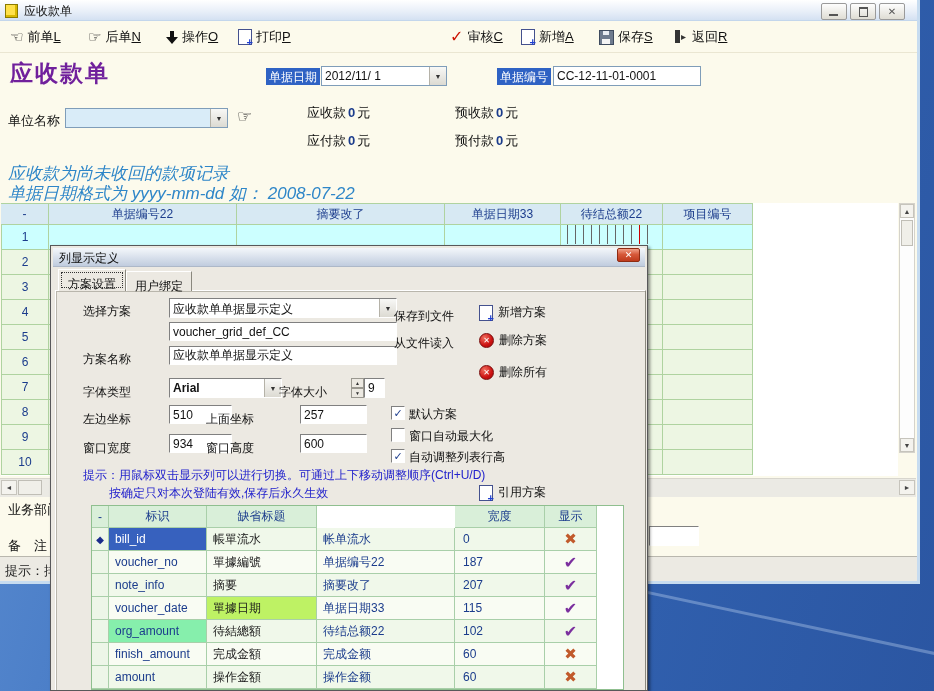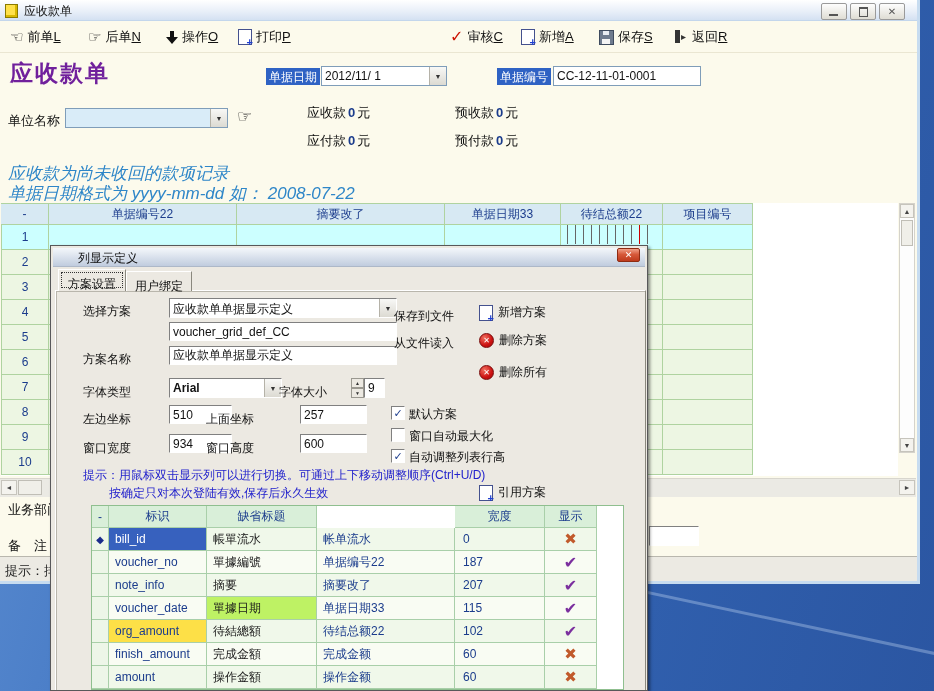--- a/index.html
+++ b/index.html
@@ -79,21 +79,21 @@
 
   .small-input{position:absolute;left:649px;top:526px;width:48px;height:18px;background:#fff;border:1px solid #808080;border-bottom-color:#fff;border-right-color:#fff;}
   .statusbar{position:absolute;left:0;top:556px;width:917px;height:24px;background:#ECEAE3;border-top:1px solid #B9B7AE;}
   .statusbar .txt{position:absolute;left:5px;top:5px;font-size:13px;color:#222;}
 
   
   .dlg{position:absolute;left:50px;top:245px;width:598px;height:446px;background:#ECE9E2;
        border:1px solid #58585A;box-shadow:2px 2px 3px rgba(0,0,0,.45);overflow:hidden;box-sizing:border-box;}
   .dlg-titlebar{position:absolute;left:2px;top:2px;width:592px;height:18px;
        background:linear-gradient(#F4F7FB,#C0CCDE);border-bottom:1px solid #ADB8C8;}
-  .dlg-title{position:absolute;left:6px;top:2px;font-size:12px;color:#111;margin-left:19px;}
+  .dlg-title{position:absolute;left:6px;top:2px;font-size:12px;color:#111;}
   .dlg-close{position:absolute;left:566px;top:2px;width:23px;height:14px;border-radius:2px;
        background:linear-gradient(#F0A088,#D6593A 45%,#BE3A1C);border:1px solid #8E2B12;
        color:#fff;font-size:9px;font-weight:bold;display:flex;align-items:center;justify-content:center;box-sizing:border-box;}
   .tab{position:absolute;font-size:12px;color:#111;background:#ECE9E2;text-align:center;box-sizing:border-box;
        border:1px solid #8A887E;border-bottom:none;border-top-color:#fff;border-left-color:#fff;padding-top:6px;}
   .tab.active{left:7px;top:23px;width:68px;height:22px;z-index:3;outline:1px dotted #333;outline-offset:-4px;}
   .tab.inactive{left:75px;top:25px;width:66px;height:20px;z-index:1;}
   .panel{position:absolute;left:4px;top:44px;width:589px;height:399px;border:1px solid #8A887E;
        border-top-color:#fff;border-left-color:#fff;box-shadow:inset 1px 1px 0 #B9B6AC;}
   .dlbl{position:absolute;font-size:12px;color:#111;}
@@ -404,21 +404,21 @@
       <div class="cell dcell dc-title" style="left: 225px; top: 68px; width: 138px; height: 23px; background: rgb(240, 248, 234);">摘要改了</div>
       <div class="cell dcell dc-w" style="left: 363px; top: 68px; width: 90px; height: 23px; background: rgb(240, 248, 234);">207</div>
       <div class="cell dcell chkmark" style="left: 453px; top: 68px; width: 52px; height: 23px; background: rgb(240, 248, 234);">✔</div>
       <div class="cell dcell dm" style="left: 0px; top: 91px; width: 17px; height: 23px; background: rgb(237, 246, 232);"></div>
       <div class="cell dcell dc-id" style="left: 17px; top: 91px; width: 98px; height: 23px; background: rgb(249, 252, 243);">voucher_date</div>
       <div class="cell dcell dc-def" style="left: 115px; top: 91px; width: 110px; height: 23px; background: #bef264;">單據日期</div>
       <div class="cell dcell dc-title" style="left: 225px; top: 91px; width: 138px; height: 23px; background: rgb(249, 252, 243);">单据日期33</div>
       <div class="cell dcell dc-w" style="left: 363px; top: 91px; width: 90px; height: 23px; background: rgb(249, 252, 243);">115</div>
       <div class="cell dcell chkmark" style="left: 453px; top: 91px; width: 52px; height: 23px; background: rgb(249, 252, 243);">✔</div>
       <div class="cell dcell dm" style="left: 0px; top: 114px; width: 17px; height: 23px; background: rgb(237, 246, 232);"></div>
-      <div class="cell dcell dc-id" style="left: 17px; top: 114px; width: 98px; height: 23px; background: #fde047;">org_amount</div>
+      <div class="cell dcell dc-id" style="left: 17px; top: 114px; width: 98px; height: 23px; background: #86efac;">org_amount</div>
       <div class="cell dcell dc-def" style="left: 115px; top: 114px; width: 110px; height: 23px; background: rgb(240, 248, 234);">待結總額</div>
       <div class="cell dcell dc-title" style="left: 225px; top: 114px; width: 138px; height: 23px; background: rgb(240, 248, 234);">待结总额22</div>
       <div class="cell dcell dc-w" style="left: 363px; top: 114px; width: 90px; height: 23px; background: rgb(240, 248, 234);">102</div>
       <div class="cell dcell chkmark" style="left: 453px; top: 114px; width: 52px; height: 23px; background: rgb(240, 248, 234);">✔</div>
       <div class="cell dcell dm" style="left: 0px; top: 137px; width: 17px; height: 23px; background: rgb(237, 246, 232);"></div>
       <div class="cell dcell dc-id" style="left: 17px; top: 137px; width: 98px; height: 23px; background: rgb(249, 252, 243);">finish_amount</div>
       <div class="cell dcell dc-def" style="left: 115px; top: 137px; width: 110px; height: 23px; background: rgb(249, 252, 243);">完成金額</div>
       <div class="cell dcell dc-title" style="left: 225px; top: 137px; width: 138px; height: 23px; background: rgb(249, 252, 243);">完成金额</div>
       <div class="cell dcell dc-w" style="left: 363px; top: 137px; width: 90px; height: 23px; background: rgb(249, 252, 243);">60</div>
       <div class="cell dcell crxmark" style="left: 453px; top: 137px; width: 52px; height: 23px; background: rgb(249, 252, 243);">✖</div>

